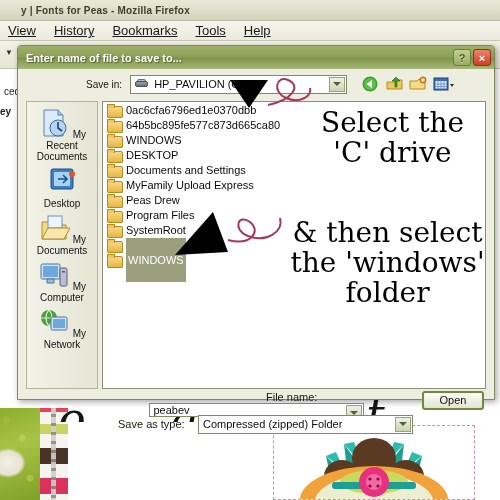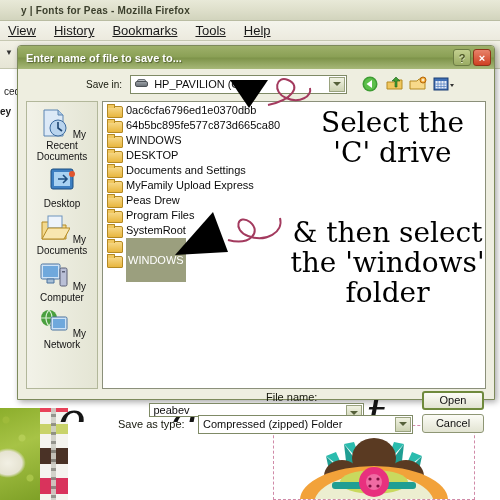--- a/index.html
+++ b/index.html
@@ -458,21 +458,20 @@
 
     <div class="fld-row" id="st-row">
       <span class="fld-label">Save as type:</span>
       <div class="fld-combo">
         <span>Compressed (zipped) Folder</span>
         <span class="combo-arrow"></span>
       </div>
     </div>
 
     <div class="act-btn" id="btn-open">Open</div>
-    <div class="act-btn" id="btn-cancel">Cancel</div>
   </div>
 </div>
 
 <svg id="annot" viewBox="0 0 500 500">
   <path d="M230 80 L268 80 L249 108 Z" fill="#000000"></path>
   <path d="M175 255 L213 212 L228 252 Z" fill="#000000"></path>
   <path d="M268 105 C 292 100, 302 86, 288 80 C 276 75, 272 92, 286 98 C 300 104, 312 96, 310 88" stroke="#a33a5e" stroke-width="2" fill="none"></path>
   <path d="M228 240 C 250 246, 262 232, 250 222 C 238 213, 232 230, 248 236 C 266 243, 284 232, 280 218" stroke="#a33a5e" stroke-width="2" fill="none"></path>
 </svg>
 

